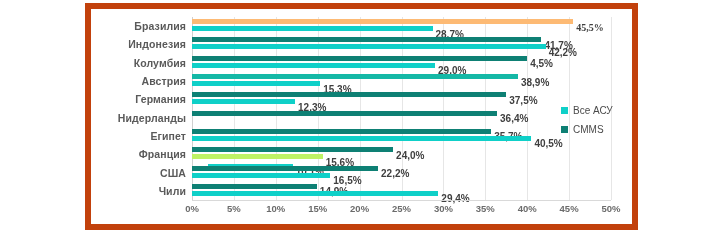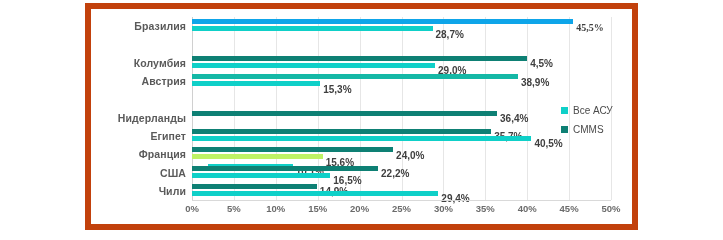--- a/index.html
+++ b/index.html
@@ -115,43 +115,61 @@
       <div class="gridline" style="left: 125.7px;"></div>
       <div class="gridline" style="left: 167.6px;"></div>
       <div class="gridline" style="left: 209.5px;"></div>
       <div class="gridline" style="left: 251.4px;"></div>
       <div class="gridline" style="left: 293.3px;"></div>
       <div class="gridline" style="left: 335.2px;"></div>
       <div class="gridline" style="left: 377.1px;"></div>
       <div class="gridline" style="left: 419px;"></div>
       <div class="row" style="top: 0px; height: 18.3px;">
         <div class="cat-label">Бразилия</div>
-        <div class="bar s0" style="left: 0px; width: 381.29px; background: #0ea5e9; font-family: Liberation Serif, serif;">
+        <div class="bar s0" style="left: 0px; width: 381.29px; background: #fdba74; font-family: Liberation Serif, serif;">
           <span class="val">45,5%</span>
         </div>
         <div class="bar s1" style="left: 0px; width: 240.506px; background: rgb(15, 208, 200);">
           <span class="val">28,7%</span>
+        </div>
+      </div>
+      <div class="row" style="top: 18.3px; height: 18.3px;">
+        <div class="cat-label">Индонезия</div>
+        <div class="bar s0" style="left: 0px; width: 349.446px; background: rgb(14, 128, 116);">
+          <span class="val">41,7%</span>
+        </div>
+        <div class="bar s1" style="left: 0px; width: 353.636px; background: rgb(15, 208, 200);">
+          <span class="val">42,2%</span>
         </div>
       </div>
       <div class="row" style="top: 36.6px; height: 18.3px;">
         <div class="cat-label">Колумбия</div>
         <div class="bar s0" style="left: 0px; width: 335.2px; background: rgb(14, 128, 116);">
           <span class="val">4,5%</span>
         </div>
         <div class="bar s1" style="left: 0px; width: 243.02px; background: rgb(15, 208, 200);">
           <span class="val">29,0%</span>
         </div>
       </div>
       <div class="row" style="top: 54.9px; height: 18.3px; text-align: right;">
         <div class="cat-label">Австрия</div>
         <div class="bar s0" style="left: 0px; width: 325.982px; background: #14b8a6;">
           <span class="val">38,9%</span>
         </div>
         <div class="bar s1" style="left: 0px; width: 128.214px; background: rgb(15, 208, 200);">
           <span class="val">15,3%</span>
+        </div>
+      </div>
+      <div class="row" style="top: 73.2px; height: 18.3px;">
+        <div class="cat-label">Германия</div>
+        <div class="bar s0" style="left: 0px; width: 314.25px; background: rgb(14, 128, 116);">
+          <span class="val">37,5%</span>
+        </div>
+        <div class="bar s1" style="left: 0px; width: 103.074px; background: rgb(15, 208, 200);">
+          <span class="val">12,3%</span>
         </div>
       </div>
       <div class="row" style="top: 91.5px; height: 18.3px;">
         <div class="cat-label">Нидерланды</div>
         <div class="bar s0" style="left: 0px; width: 305.032px; background: rgb(14, 128, 116);">
           <span class="val">36,4%</span>
         </div>
         <div class="bar s1" style="left: 16px; width: 84.638px; background: rgb(15, 208, 200); margin-top: 46px;">
           <span class="val">10,1%</span>
         </div>

